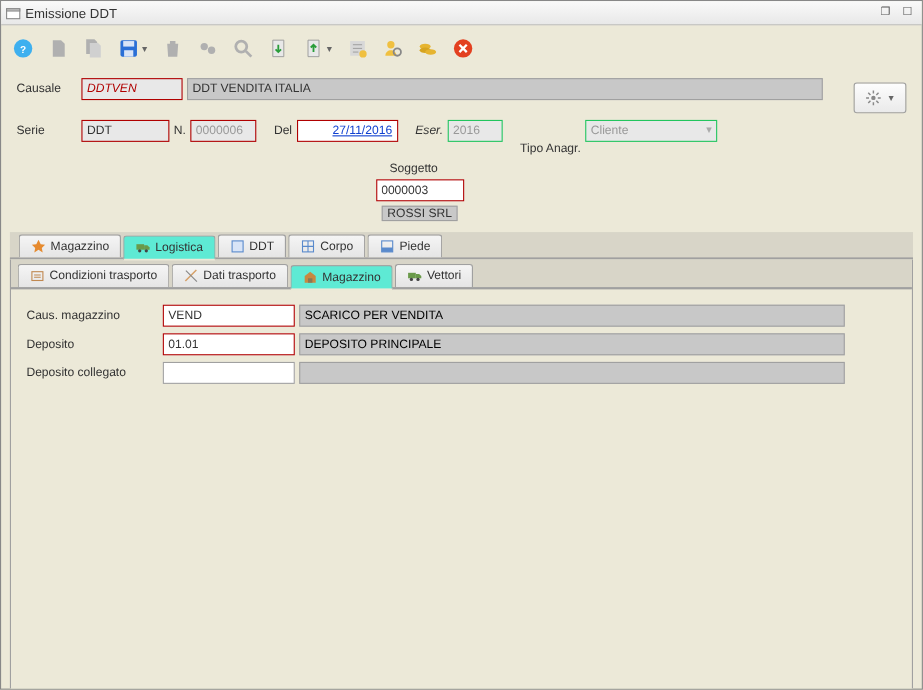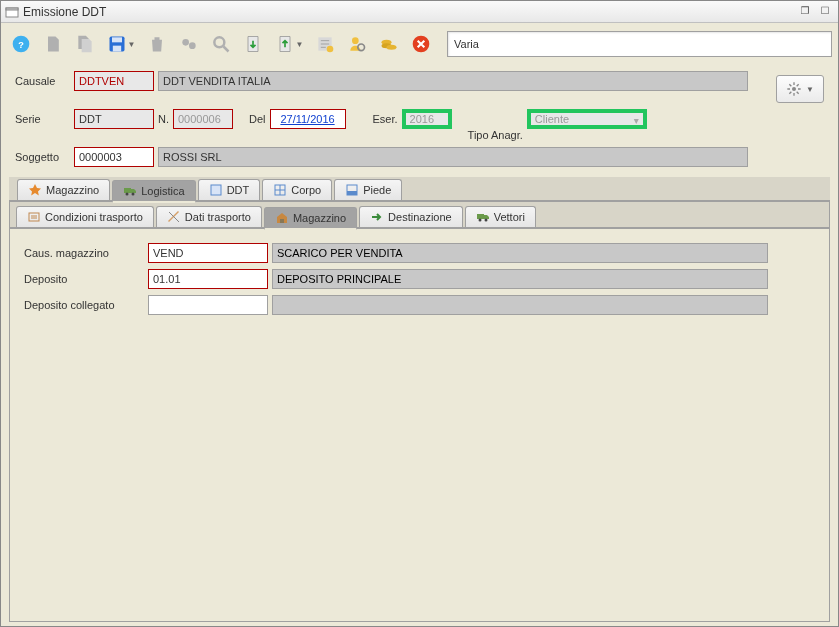--- a/index.html
+++ b/index.html
@@ -18,29 +18,29 @@
   .toolbar-field { flex: 1; margin-left: 8px; height: 26px; background: #fff; border: 1px solid #a0a0a0; padding: 0 6px; display: flex; align-items: center; color: #333; box-shadow: inset 1px 1px 2px rgba(0,0,0,0.1); }
   
   .form-area { padding: 6px 14px 4px 14px; display: flex; align-items: center; gap: 4px; }
   .lbl { width: 55px; color: #333; }
   .lbl-sm { color: #333; }
   .inp { height: 20px; border: 1px solid #b00000; background: #e8e8e8; padding: 0 4px; color: #333; }
   .inp.white { background: #fff; }
   .inp.red-text { color: #b00000; }
   .inp.blue-text { color: #1040d0; text-decoration: underline; }
   .readonly-field { height: 20px; background: #c8c8c8; border: 1px solid #a0a0a0; padding: 0 4px; display: flex; align-items: center; color: #333; }
-  .disabled-field { height: 20px; background: #e8e8e8; border: 4px solid #22c55e; padding: 0 4px; display: flex; align-items: center; color: #999; }
+  .disabled-field { height: 20px; background: #e8e8e8; border: 1px solid #22c55e; padding: 0 4px; display: flex; align-items: center; color: #999; }
   .dropdown-dis { position: relative; }
   .dropdown-dis::after { content: "▾"; position: absolute; right: 4px; top: 2px; color: #aaa; font-size: 10px; }
   
   .gear-btn { width: 48px; height: 28px; border: 1px solid #a0a0a0; border-radius: 3px; background: linear-gradient(#fdfdfd,#eaeaea); display: flex; align-items: center; justify-content: center; gap: 3px; cursor: pointer; }
   
   .tab-strip { display: flex; padding: 2px 8px 0 8px; gap: 2px; border-bottom: 2px solid #a0a0a0; margin: 6px 8px 0 8px; background: #d8d5c8; }
   .tab { display: flex; align-items: center; gap: 4px; padding: 3px 10px; border: 1px solid #a0a0a0; border-bottom: none; background: linear-gradient(#f5f5f5,#e5e5e5); border-radius: 3px 3px 0 0; color: #333; cursor: pointer; font-size: 11px; }
-  .tab.active { background: #a3a3a3; position: relative; top: 1px; border-bottom: 2px solid #ece9d8; margin-bottom: -2px; }
+  .tab.active { background: #5eead4; position: relative; top: 1px; border-bottom: 2px solid #ece9d8; margin-bottom: -2px; }
   .tab .tab-icon { width: 14px; height: 14px; display: inline-flex; align-items: center; justify-content: center; }
   
   .sub-panel { margin: 0 8px 8px 8px; border: 1px solid #a0a0a0; border-top: none; background: #ece9d8; min-height: 420px; padding: 0; }
   .sub-tab-strip { display: flex; padding: 4px 6px 0 6px; gap: 2px; border-bottom: 2px solid #a0a0a0; background: #d8d5c8; }
   
   .content { padding: 14px; }
   .content .row { display: flex; align-items: center; margin-bottom: 6px; gap: 4px; }
   .content .row .clbl { width: 120px; color: #333; }
   .content .cinp { width: 120px; height: 20px; border: 1px solid #b00000; background: #fff; padding: 0 4px; color: #333; }
   .content .cinp.noborder { border: 1px solid #a0a0a0; }
@@ -139,43 +139,42 @@
         <ellipse cx="9" cy="14" rx="6" ry="3" fill="#d6a420"></ellipse>
         <ellipse cx="15" cy="16" rx="6" ry="3" fill="#e6b430"></ellipse>
       </svg>
   </div>
   <div class="tool-btn">
     <svg viewBox="0 0 24 24">
         <circle cx="12" cy="12" r="10" fill="#e34020"></circle>
         <path d="M8 8l8 8M16 8l-8 8" stroke="#fff" stroke-width="2.5"></path>
       </svg>
   </div>
-  <div class="toolbar-field">Varia</div>
 </div>
 
 <div style="display:flex; align-items:flex-start;">
   <div style="flex:1;">
     <div class="form-area">
       <span class="lbl">Causale</span>
-      <input class="inp red-text" style="width: 80px;" value="DDTVEN">
+      <input class="inp red-text" style="width: 92px; font-style: italic;" value="DDTVEN">
       <div class="readonly-field" style="flex:1;">DDT VENDITA ITALIA</div>
     </div>
     <div class="form-area" style="padding-top:2px;">
       <span class="lbl">Serie</span>
       <input class="inp" style="width: 80px;" value="DDT">
       <span class="lbl-sm">N.</span>
       <input class="inp" style="width: 60px; color: rgb(153, 153, 153);" value="0000006">
       <span class="lbl-sm" style="margin-left:12px;">Del</span>
-      <input class="inp white blue-text" style="width: 76px; text-align: center;" value="27/11/2016">
-      <span class="lbl-sm" style="margin-left:23px;">Eser.</span>
+      <input class="inp white blue-text" style="width: 92px; text-align: right;" value="27/11/2016">
+      <span class="lbl-sm" style="margin-left:12px;font-style:italic;">Eser.</span>
       <div class="disabled-field" style="width:50px;">2016</div>
       <span class="lbl-sm" style="margin-left:12px;margin-top:32px;">Tipo Anagr.</span>
       <div class="disabled-field dropdown-dis" style="width:120px;">Cliente</div>
     </div>
-    <div class="form-area" style="padding-top:2px;">
+    <div class="form-area" style="padding-top:2px;flex-direction:column;">
       <span class="lbl">Soggetto</span>
       <input class="inp white" style="width: 80px;" value="0000003">
       <div class="readonly-field" style="flex:1;">ROSSI SRL</div>
     </div>
   </div>
   <div style="padding:10px 14px;">
     <div class="gear-btn">
       <svg width="16" height="16" viewBox="0 0 24 24">
           <circle cx="12" cy="12" r="3" fill="#888"></circle>
           <path d="M12 2v4M12 18v4M2 12h4M18 12h4M5 5l3 3M16 16l3 3M19 5l-3 3M8 16l-3 3" stroke="#888" stroke-width="2"></path>
@@ -261,28 +260,20 @@
           <svg viewBox="0 0 14 14">
             <path d="M2 6l5-4 5 4v6H2z" fill="#c88840"></path>
             <rect x="5" y="8" width="4" height="4" fill="#875"></rect>
           </svg>
         </span>
         <span>Magazzino</span>
       </div>
     <div class="tab">
         <span class="tab-icon">
           <svg viewBox="0 0 14 14">
-            <path d="M2 7h7M7 4l3 3-3 3" stroke="#3a8a3a" stroke-width="2" fill="none"></path>
-          </svg>
-        </span>
-        <span>Destinazione</span>
-      </div>
-    <div class="tab">
-        <span class="tab-icon">
-          <svg viewBox="0 0 14 14">
             <rect x="1" y="4" width="7" height="5" fill="#6a9a4a"></rect>
             <path d="M8 5h3l2 2v2H8z" fill="#6a9a4a"></path>
             <circle cx="4" cy="10" r="1.5" fill="#444"></circle>
             <circle cx="10" cy="10" r="1.5" fill="#444"></circle>
           </svg>
         </span>
         <span>Vettori</span>
       </div>
   </div>
 

